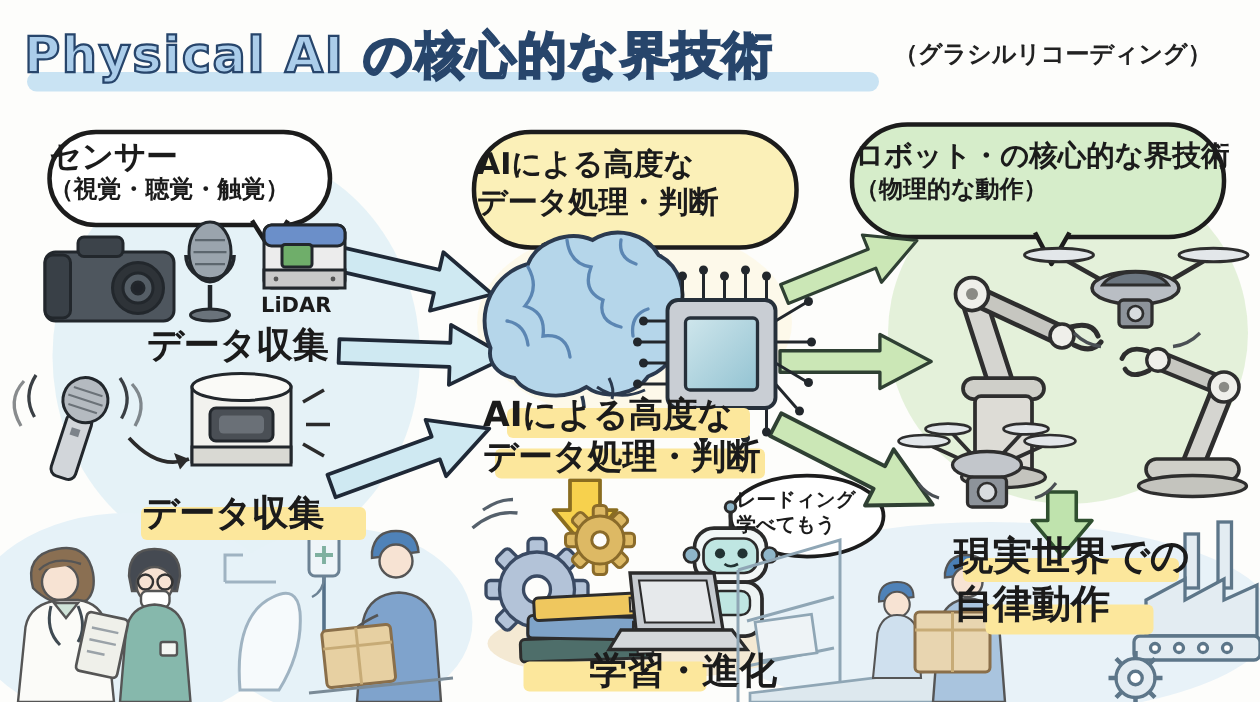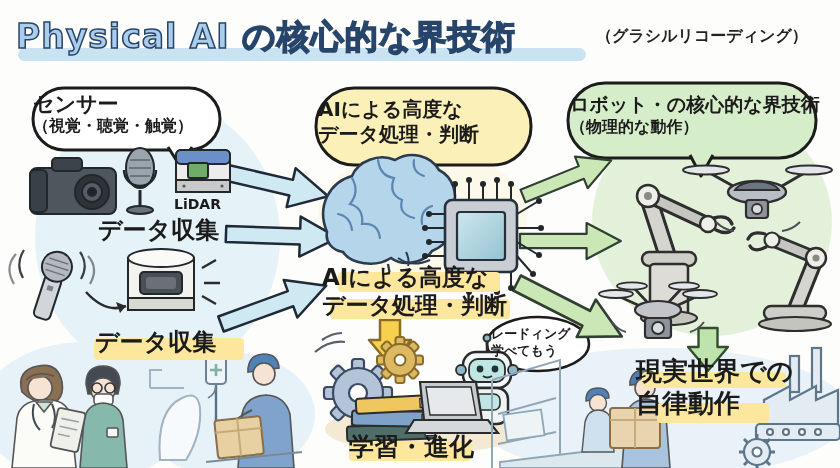--- a/index.html
+++ b/index.html
@@ -17,21 +17,21 @@
   .sensor-bubble-text{left:33px;top:93px;width:187px;font-size:21px;}
   .sensor-bubble-text .sub{font-size:16px;}
   .lidar-label{left:174px;top:197px;width:58px;font-size:14px;}
   .dc1{left:98px;top:217px;width:144px;font-size:24px;}
   .dc2{left:95px;top:329px;width:148px;font-size:24px;}
   .ai-bubble-text{left:318px;top:97px;width:212px;font-size:20px;line-height:1.25;}
   .ai-caption{left:322px;top:263px;width:196px;font-size:23px;line-height:1.22;}
   .robot-bubble-text{left:570px;top:92px;width:245px;font-size:19px;line-height:1.3;}
   .robot-bubble-text .sub{font-size:16px;font-family:Liberation Serif, serif;}
   .speech-text{left:491px;top:326px;width:94px;font-size:13px;line-height:1.3;}
-  .learning-label{left:349px;top:433px;width:138px;font-size:25px;}
+  .learning-label{left:349px;top:433px;width:138px;font-size:25px;padding-left:44px;}
   .real1{left:636px;top:357px;width:152px;font-size:26px;}
   .real2{left:636px;top:389px;width:152px;font-size:26px;}
 </style>
 </head>
 <body>
 
 <div class="canvas">
 
   <div class="blob" style="left:35px;top:100px;width:245px;height:275px;background:#d8ecf5;opacity:.65;"></div>
   <div class="blob" style="left:318px;top:150px;width:210px;height:130px;background:#fdf6dd;opacity:.55;"></div>

